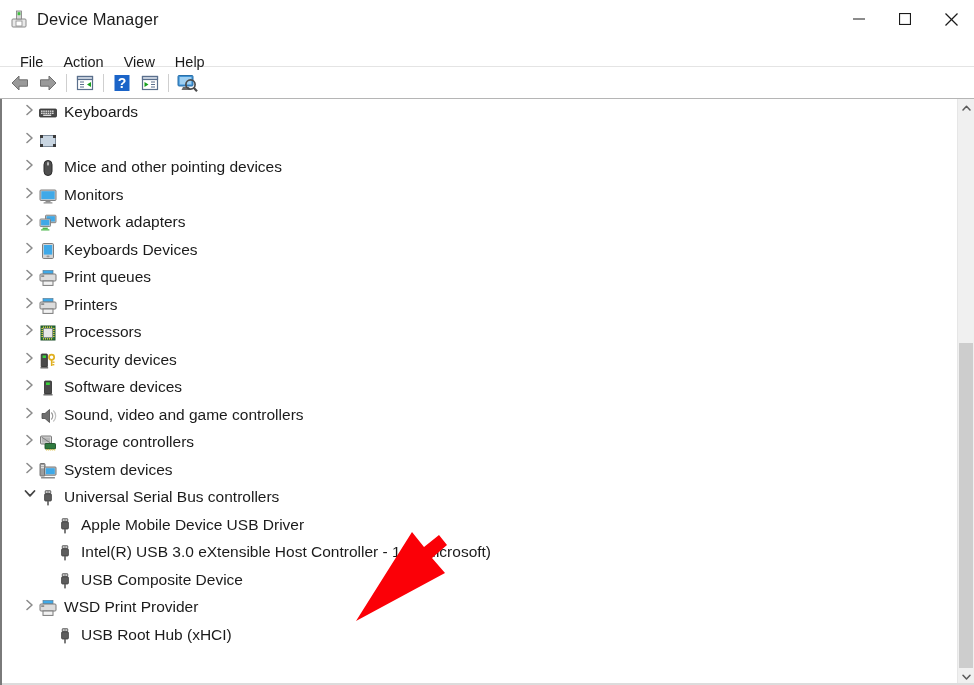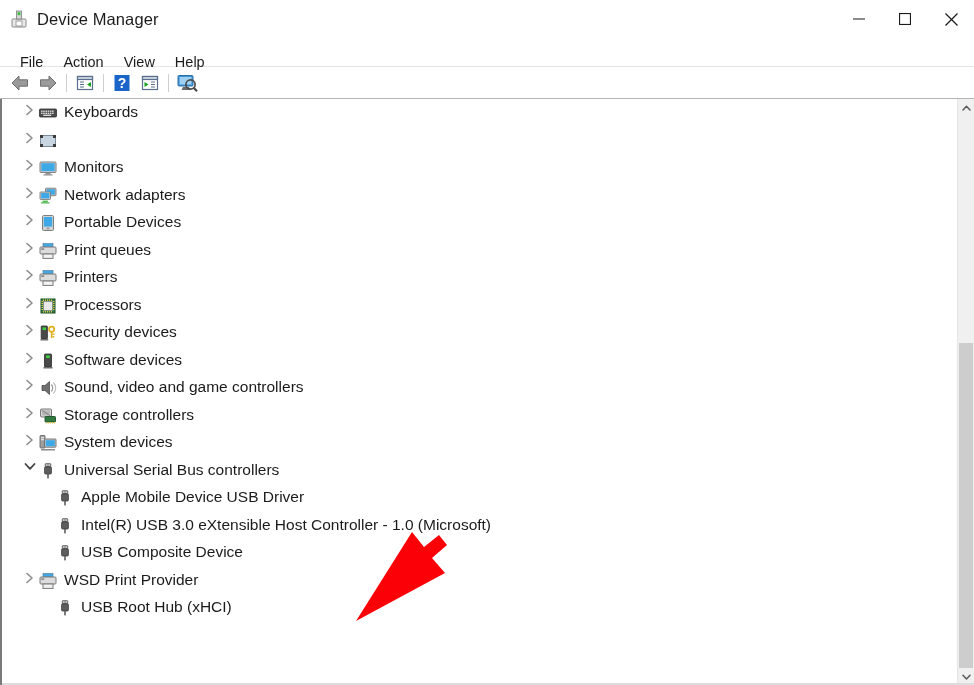--- a/index.html
+++ b/index.html
@@ -364,20 +364,35 @@
           <svg width="18" height="18" viewBox="0 0 18 18">
             <rect x="1.5" y="3.5" width="15" height="11" rx="2.5" fill="#c9d6e2" stroke="#7c8a99" stroke-width="1"></rect>
             <rect x="1" y="3" width="3" height="3" fill="#3b3b3b"></rect>
             <rect x="14" y="3" width="3" height="3" fill="#3b3b3b"></rect>
             <rect x="1" y="12" width="3" height="3" fill="#3b3b3b"></rect>
             <rect x="14" y="12" width="3" height="3" fill="#3b3b3b"></rect>
           </svg>
         </span>
       </div>
 
+      <div class="node lvl1">
+        <span class="twisty">
+          <svg width="9" height="12" viewBox="0 0 9 12">
+              <path d="M2 1.5 L7 6 L2 10.5" fill="none" stroke="#8c8c8c" stroke-width="1.6" stroke-linecap="round" stroke-linejoin="round"></path>
+            </svg>
+        </span>
+        <span class="node-icon">
+          <svg width="18" height="18" viewBox="0 0 18 18">
+            <rect x="5" y="1.5" width="8" height="15" rx="4" fill="#4f4f4f" stroke="#2b2b2b" stroke-width="1"></rect>
+            <line x1="9" y1="2.5" x2="9" y2="7" stroke="#9a9a9a" stroke-width="1"></line>
+            <rect x="8.2" y="3.2" width="1.6" height="3" rx="0.8" fill="#cfcfcf"></rect>
+          </svg>
+        </span>
+        <span class="node-label">Mice and other pointing devices</span>
+      </div>
 
       <div class="node lvl1">
         <span class="twisty">
           <svg width="9" height="12" viewBox="0 0 9 12">
               <path d="M2 1.5 L7 6 L2 10.5" fill="none" stroke="#8c8c8c" stroke-width="1.6" stroke-linecap="round" stroke-linejoin="round"></path>
             </svg>
         </span>
         <span class="node-icon">
           <svg width="18" height="18" viewBox="0 0 18 18">
             <rect x="1" y="3" width="16" height="10.5" rx="1" fill="#cfcfcf" stroke="#7e7e7e" stroke-width="1"></rect>
@@ -414,21 +429,21 @@
               <path d="M2 1.5 L7 6 L2 10.5" fill="none" stroke="#8c8c8c" stroke-width="1.6" stroke-linecap="round" stroke-linejoin="round"></path>
             </svg>
         </span>
         <span class="node-icon">
           <svg width="18" height="18" viewBox="0 0 18 18">
             <rect x="3.5" y="1.5" width="11" height="15" rx="1.2" fill="#d3d3d3" stroke="#7e7e7e" stroke-width="1"></rect>
             <rect x="4.8" y="3" width="8.4" height="9.6" fill="#3fa9e8"></rect>
             <rect x="7.5" y="13.6" width="3" height="1.6" rx="0.7" fill="#9a9a9a"></rect>
           </svg>
         </span>
-        <span class="node-label">Portable Devices</span>
+        <span class="node-label">Keyboards Devices</span>
       </div>
 
       <div class="node lvl1">
         <span class="twisty">
           <svg width="9" height="12" viewBox="0 0 9 12">
               <path d="M2 1.5 L7 6 L2 10.5" fill="none" stroke="#8c8c8c" stroke-width="1.6" stroke-linecap="round" stroke-linejoin="round"></path>
             </svg>
         </span>
         <span class="node-icon">
           <svg width="18" height="18" viewBox="0 0 18 18">

